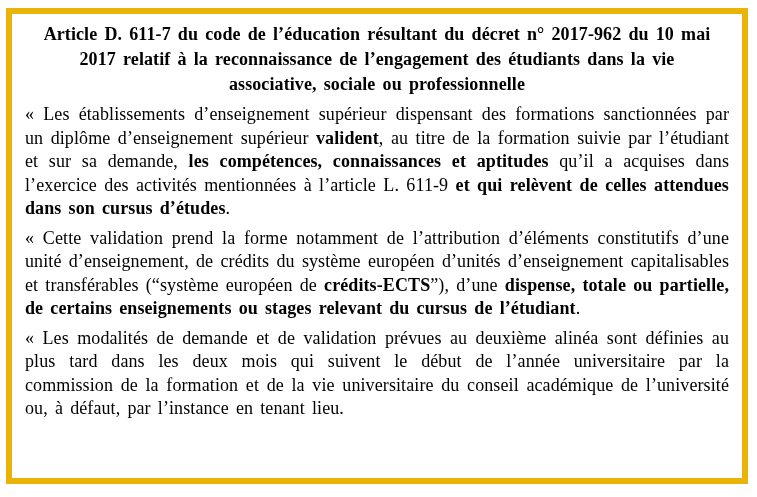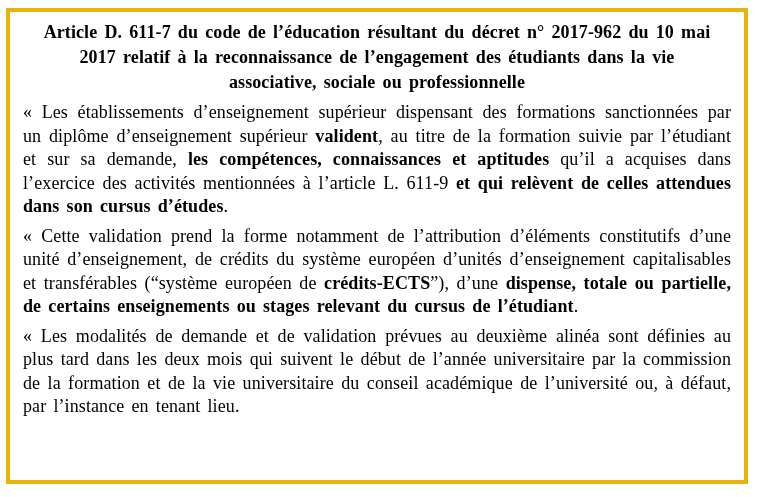--- a/index.html
+++ b/index.html
@@ -16,21 +16,21 @@
     font-family: "Liberation Serif", "DejaVu Serif", serif;
     color: #000000;
   }
   .frame {
     position: absolute;
     left: 6px;
     top: 8px;
     width: 742px;
     height: 476px;
     box-sizing: border-box;
-    border: 4px solid #eab308;
+    border: 6px solid #eab308;
     padding: 6px 13px 6px 13px;
     overflow: hidden;
     background: #ffffff;
   }
   .title {
     font-weight: bold;
     text-align: center;
     font-size: 18px;
     line-height: 25px;
     margin: 2px 14px 6px 14px;

